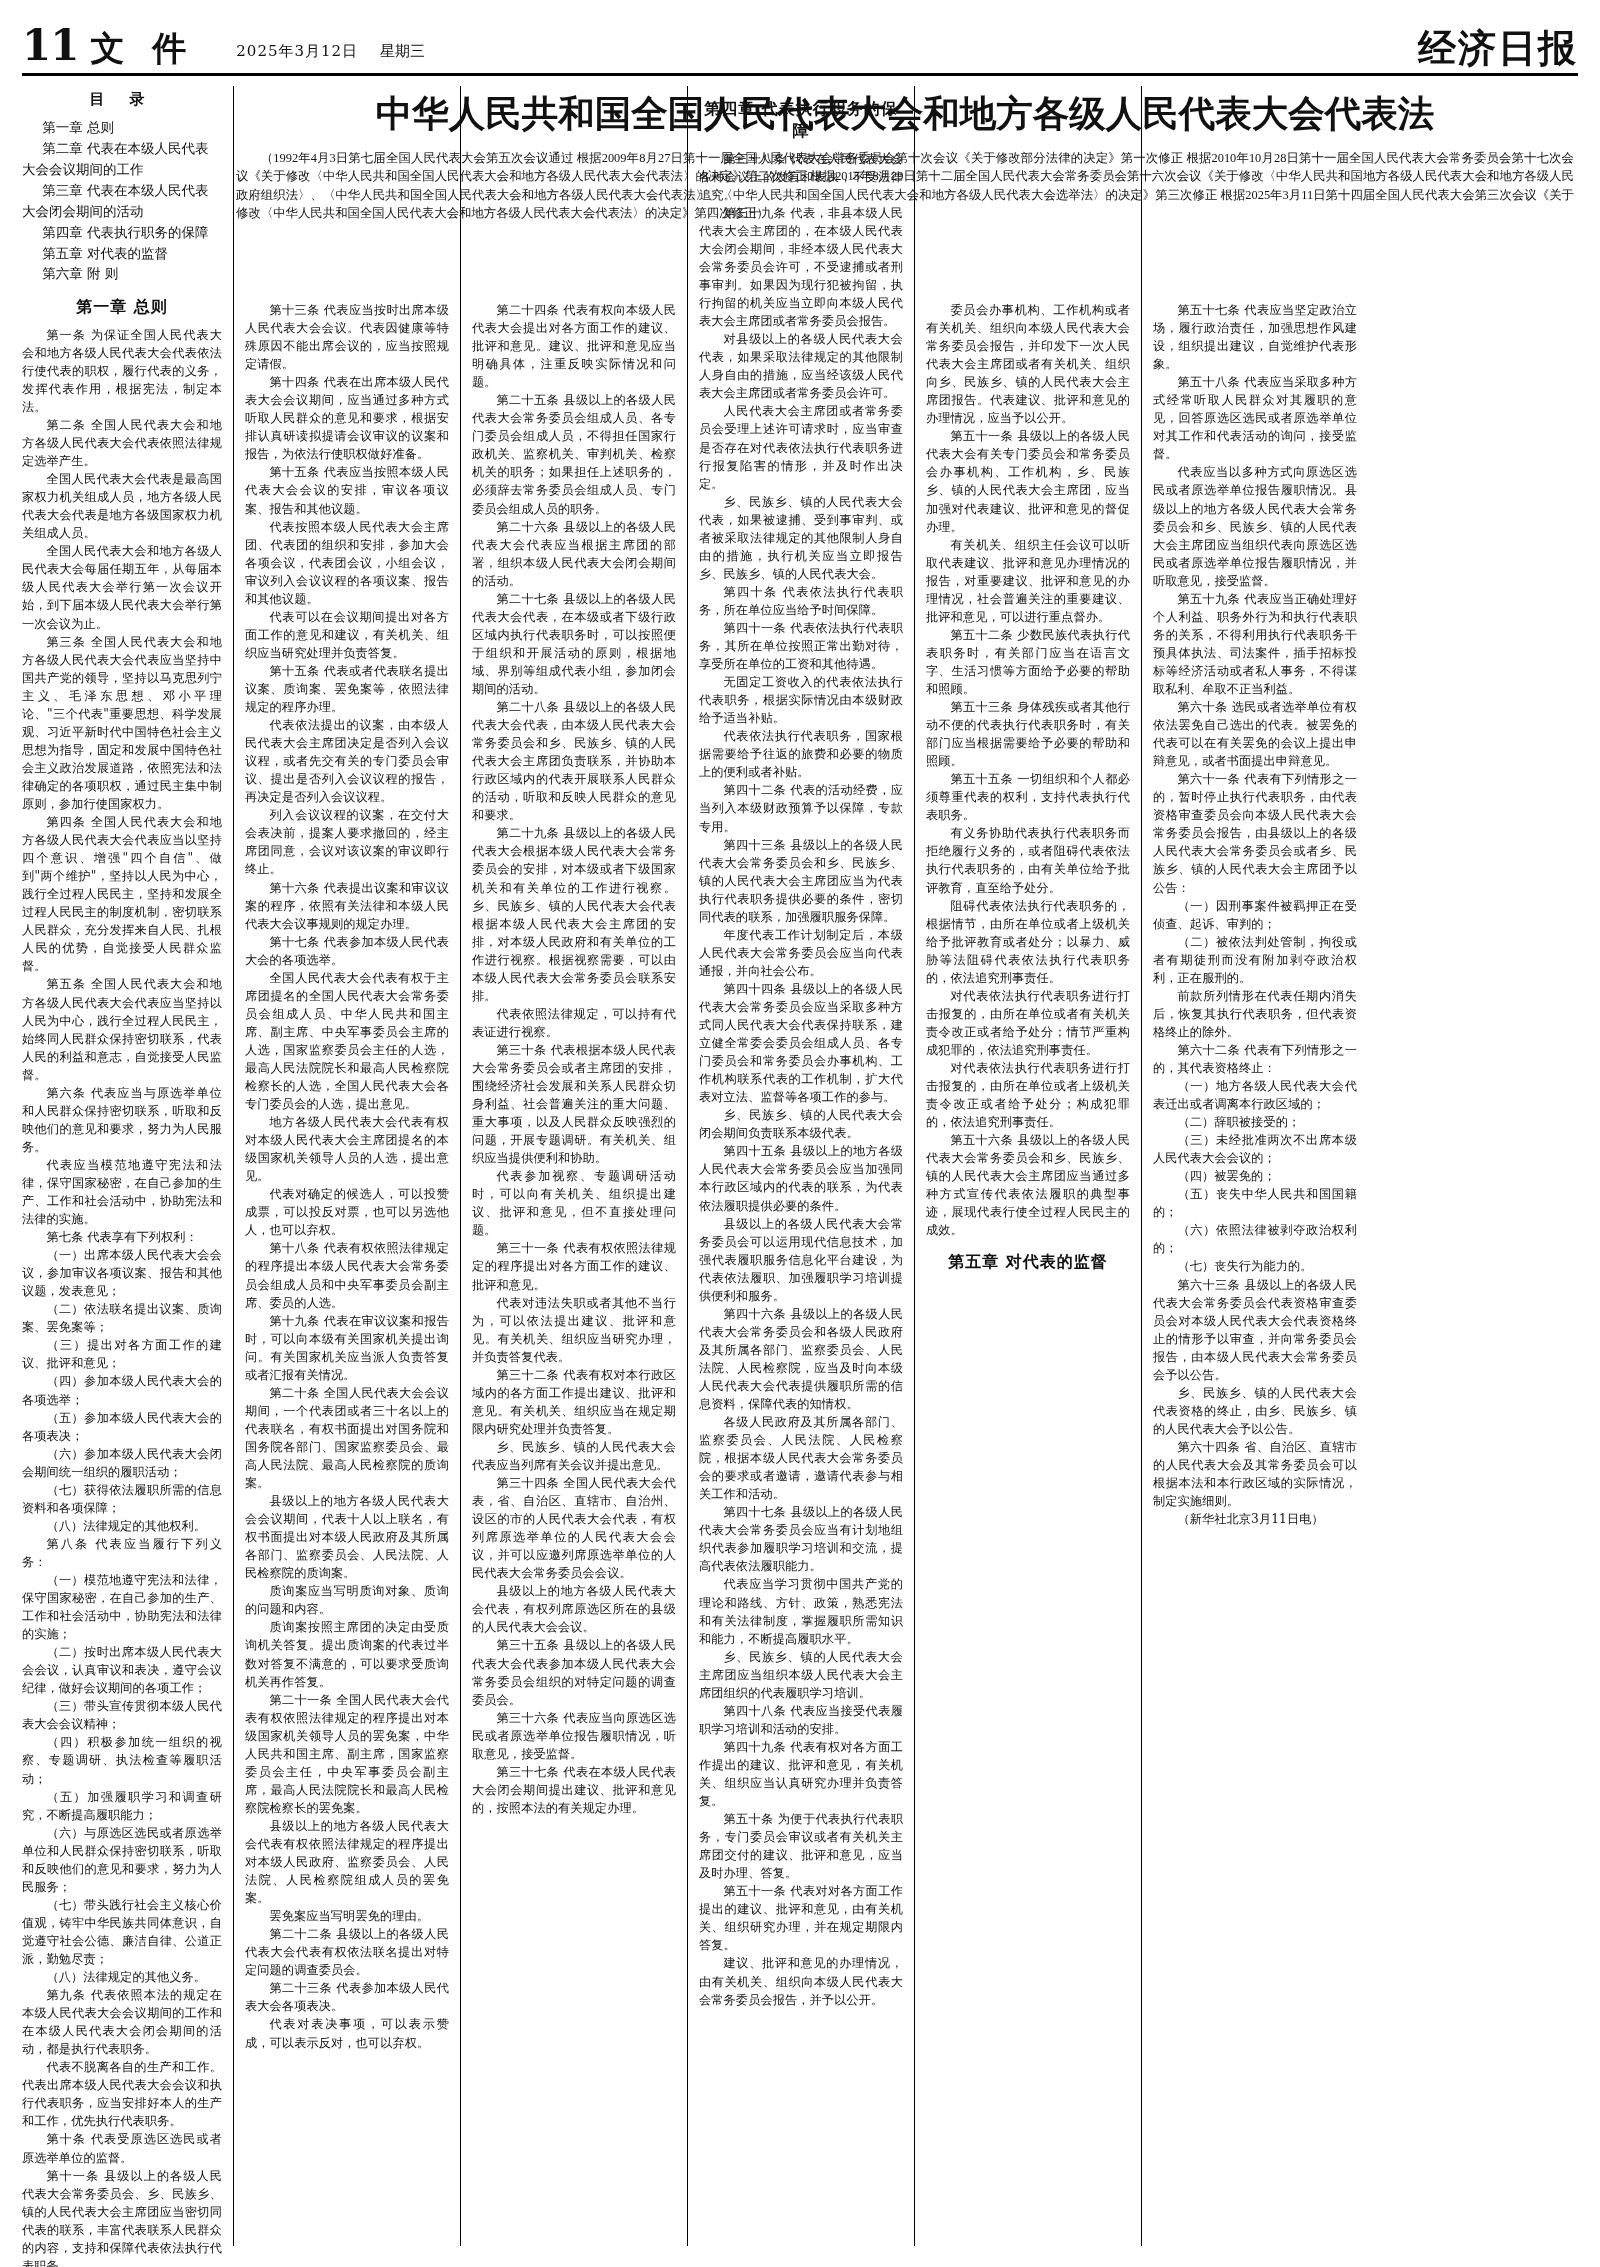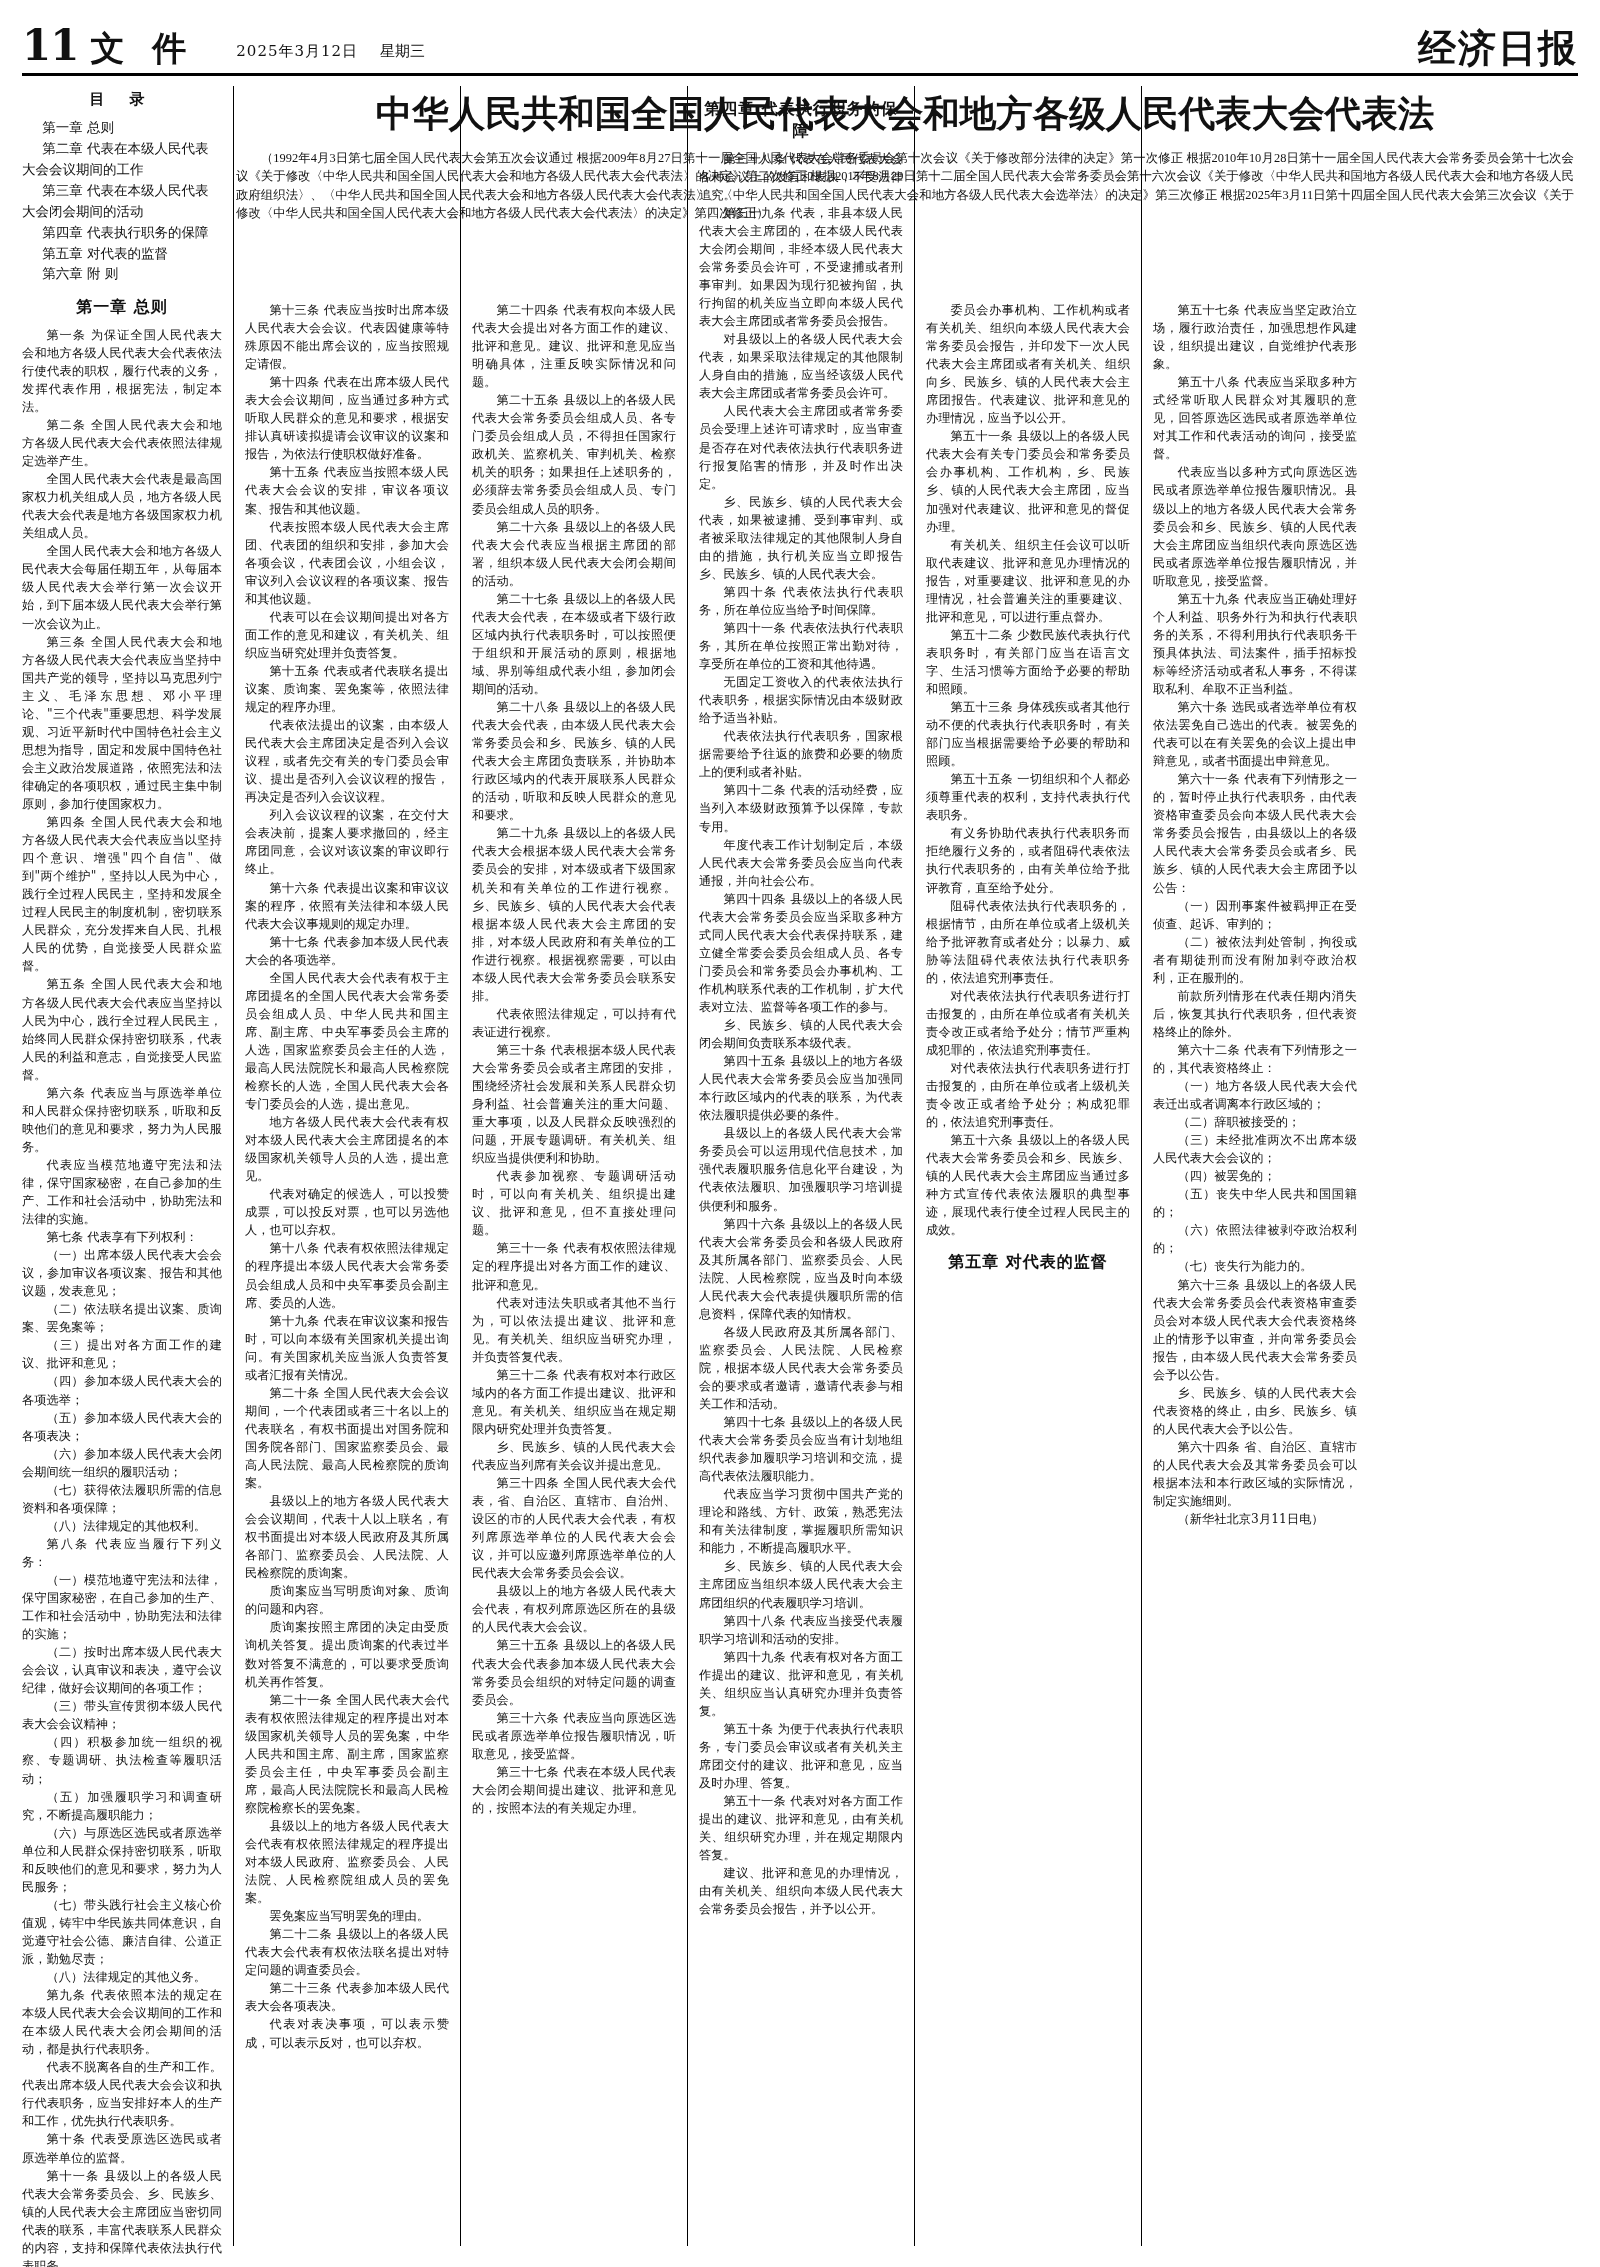--- a/index.html
+++ b/index.html
@@ -253,20 +253,21 @@
           <p class="art">第三十八条 代表在人民代表大会各种会议上的发言和表决，不受法律追究。</p>
           <p class="art">第三十九条 代表，非县本级人民代表大会主席团的，在本级人民代表大会闭会期间，非经本级人民代表大会常务委员会许可，不受逮捕或者刑事审判。如果因为现行犯被拘留，执行拘留的机关应当立即向本级人民代表大会主席团或者常务委员会报告。</p>
           <p class="art">对县级以上的各级人民代表大会代表，如果采取法律规定的其他限制人身自由的措施，应当经该级人民代表大会主席团或者常务委员会许可。</p>
           <p class="art">人民代表大会主席团或者常务委员会受理上述许可请求时，应当审查是否存在对代表依法执行代表职务进行报复陷害的情形，并及时作出决定。</p>
           <p class="art">乡、民族乡、镇的人民代表大会代表，如果被逮捕、受到事审判、或者被采取法律规定的其他限制人身自由的措施，执行机关应当立即报告乡、民族乡、镇的人民代表大会。</p>
           <p class="art">第四十条 代表依法执行代表职务，所在单位应当给予时间保障。</p>
           <p class="art">第四十一条 代表依法执行代表职务，其所在单位按照正常出勤对待，享受所在单位的工资和其他待遇。</p>
           <p class="art">无固定工资收入的代表依法执行代表职务，根据实际情况由本级财政给予适当补贴。</p>
           <p class="art">代表依法执行代表职务，国家根据需要给予往返的旅费和必要的物质上的便利或者补贴。</p>
           <p class="art">第四十二条 代表的活动经费，应当列入本级财政预算予以保障，专款专用。</p>
+          <p class="art">第四十三条 县级以上的各级人民代表大会常务委员会和乡、民族乡、镇的人民代表大会主席团应当为代表执行代表职务提供必要的条件，密切同代表的联系，加强履职服务保障。</p>
           <p class="art">年度代表工作计划制定后，本级人民代表大会常务委员会应当向代表通报，并向社会公布。</p>
           <p class="art">第四十四条 县级以上的各级人民代表大会常务委员会应当采取多种方式同人民代表大会代表保持联系，建立健全常委会委员会组成人员、各专门委员会和常务委员会办事机构、工作机构联系代表的工作机制，扩大代表对立法、监督等各项工作的参与。</p>
           <p class="art">乡、民族乡、镇的人民代表大会闭会期间负责联系本级代表。</p>
           <p class="art">第四十五条 县级以上的地方各级人民代表大会常务委员会应当加强同本行政区域内的代表的联系，为代表依法履职提供必要的条件。</p>
           <p class="art">县级以上的各级人民代表大会常务委员会可以运用现代信息技术，加强代表履职服务信息化平台建设，为代表依法履职、加强履职学习培训提供便利和服务。</p>
           <p class="art">第四十六条 县级以上的各级人民代表大会常务委员会和各级人民政府及其所属各部门、监察委员会、人民法院、人民检察院，应当及时向本级人民代表大会代表提供履职所需的信息资料，保障代表的知情权。</p>
           <p class="art">各级人民政府及其所属各部门、监察委员会、人民法院、人民检察院，根据本级人民代表大会常务委员会的要求或者邀请，邀请代表参与相关工作和活动。</p>
           <p class="art">第四十七条 县级以上的各级人民代表大会常务委员会应当有计划地组织代表参加履职学习培训和交流，提高代表依法履职能力。</p>
           <p class="art">代表应当学习贯彻中国共产党的理论和路线、方针、政策，熟悉宪法和有关法律制度，掌握履职所需知识和能力，不断提高履职水平。</p>
           <p class="art">乡、民族乡、镇的人民代表大会主席团应当组织本级人民代表大会主席团组织的代表履职学习培训。</p>

